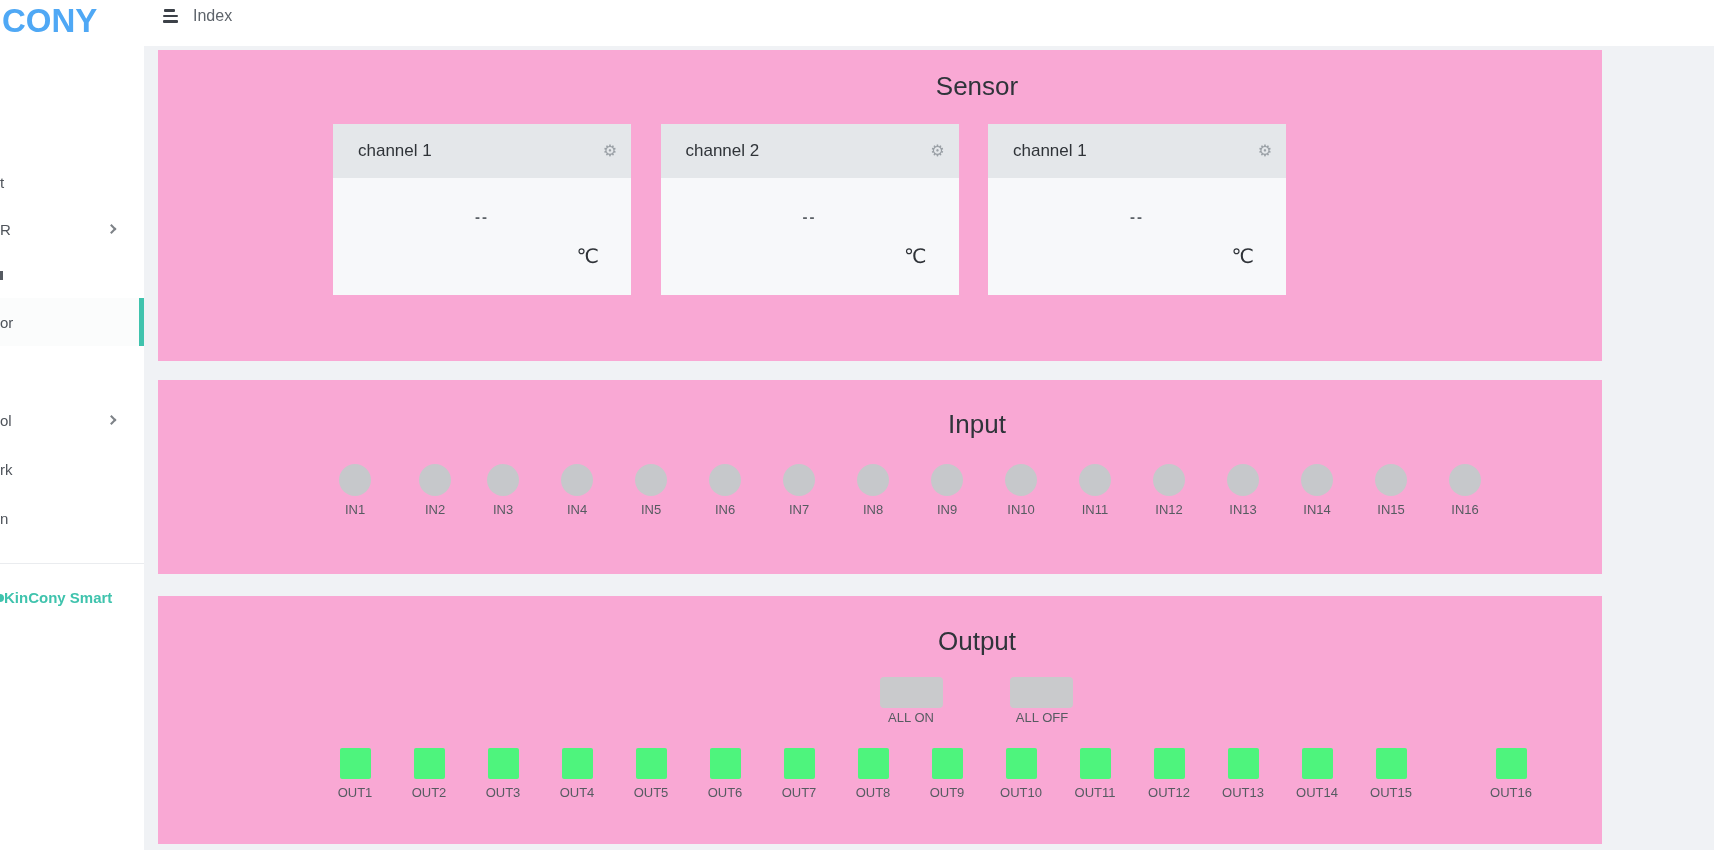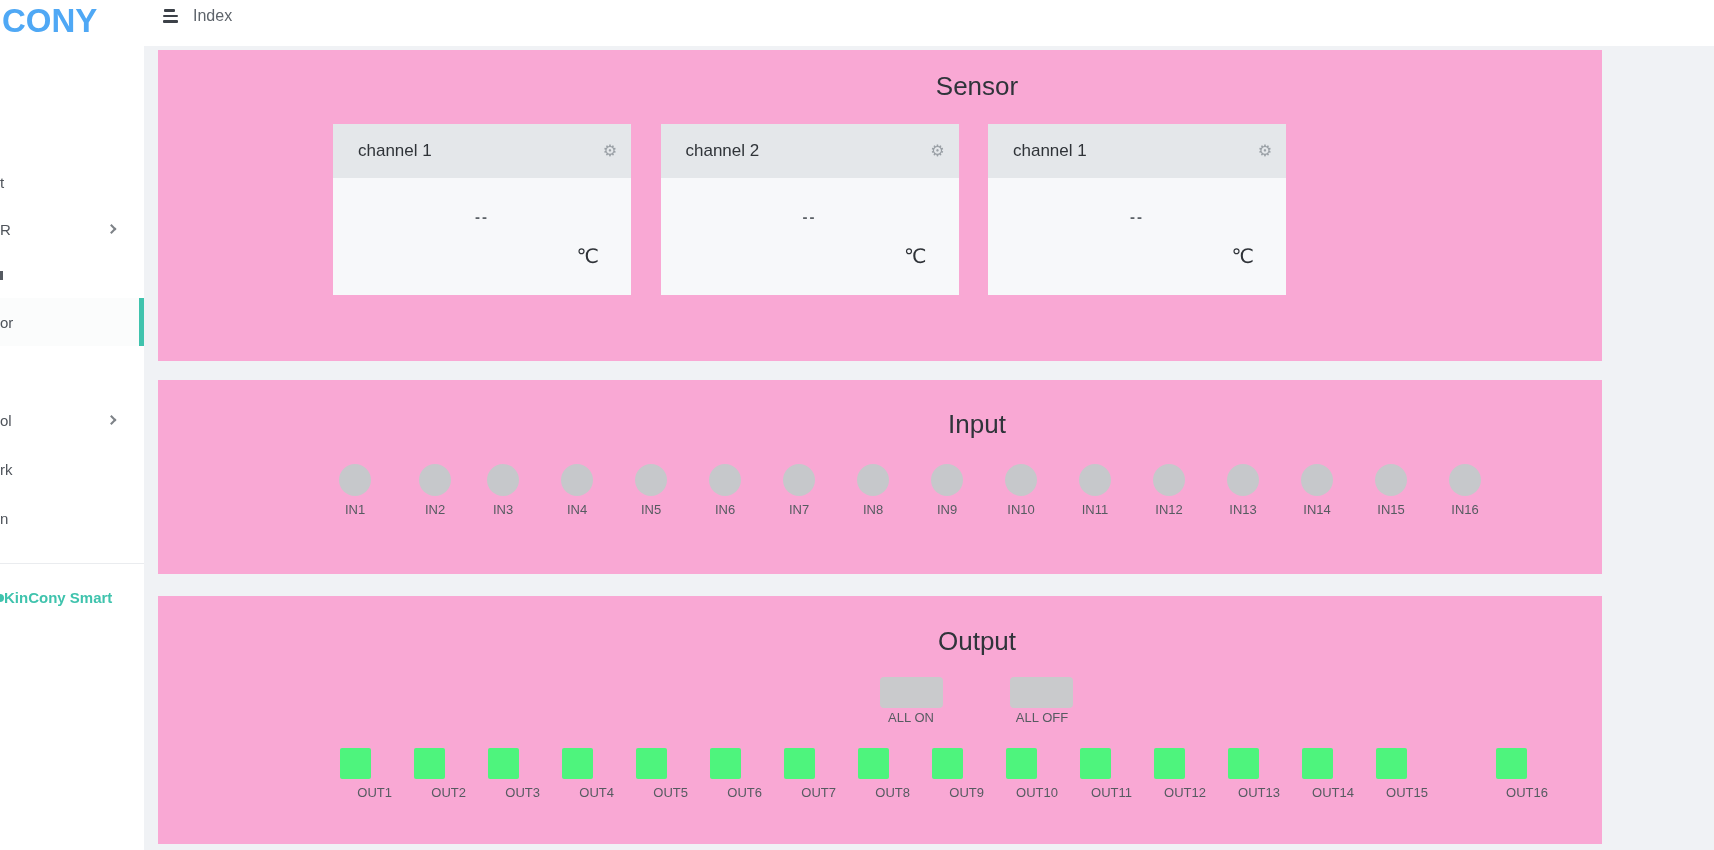--- a/index.html
+++ b/index.html
@@ -73,21 +73,21 @@
         font-size:15px;font-weight:700;letter-spacing:2px;color:#5c6167;}
   .card-unit{position:absolute;right:32px;top:66px;font-size:20px;color:#2f3338;
         font-family:"DejaVu Sans","Liberation Sans",sans-serif;}
 
   
   .ch-item{position:absolute;width:74px;text-align:center;}
   .panel-input .ch-item{top:84px;}
   .in-dot{width:32px;height:32px;border-radius:50%;background:var(--input-gray);margin:0 auto;}
   .ch-label{margin-top:6px;font-size:13px;color:#565b61;white-space:nowrap;}
 
-  .panel-output .ch-item{top:152px;text-align:right;}
+  .panel-output .ch-item{top:152px;}
   .out-sq{width:31px;height:31px;border-radius:2px;background:var(--output-green);
         margin:0 auto;cursor:pointer;}
 
   
   .all-btn{position:absolute;top:81px;width:63px;height:31px;background:var(--button-gray);
         border:none;border-radius:4px;cursor:pointer;}
   .btn-all-on{left:722px;}
   .btn-all-off{left:852px;}
   .all-btn-label{position:absolute;top:114px;transform:translateX(-50%);font-size:13px;
         color:#565b61;white-space:nowrap;}

